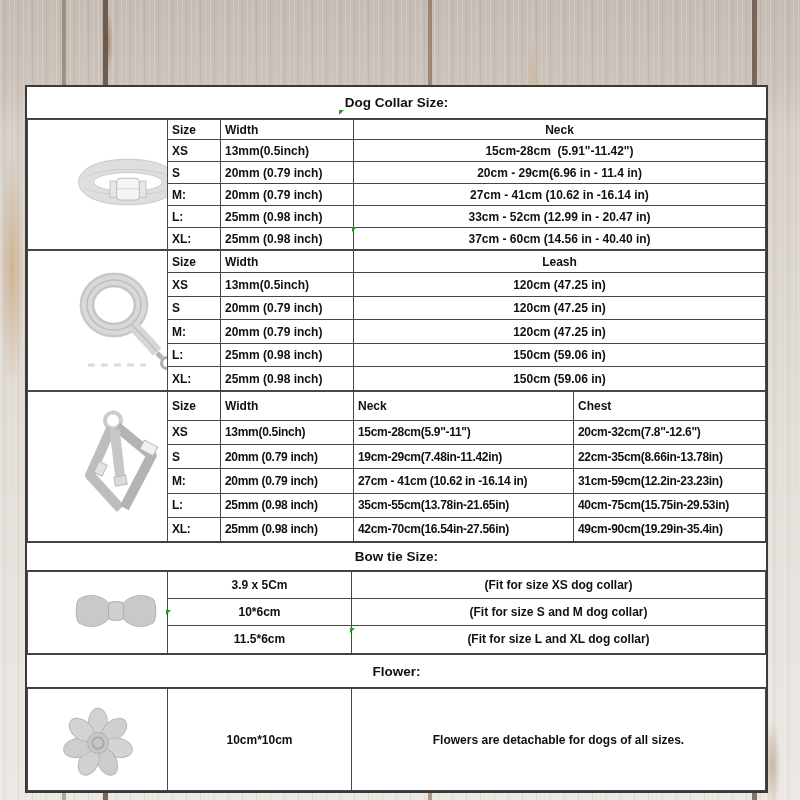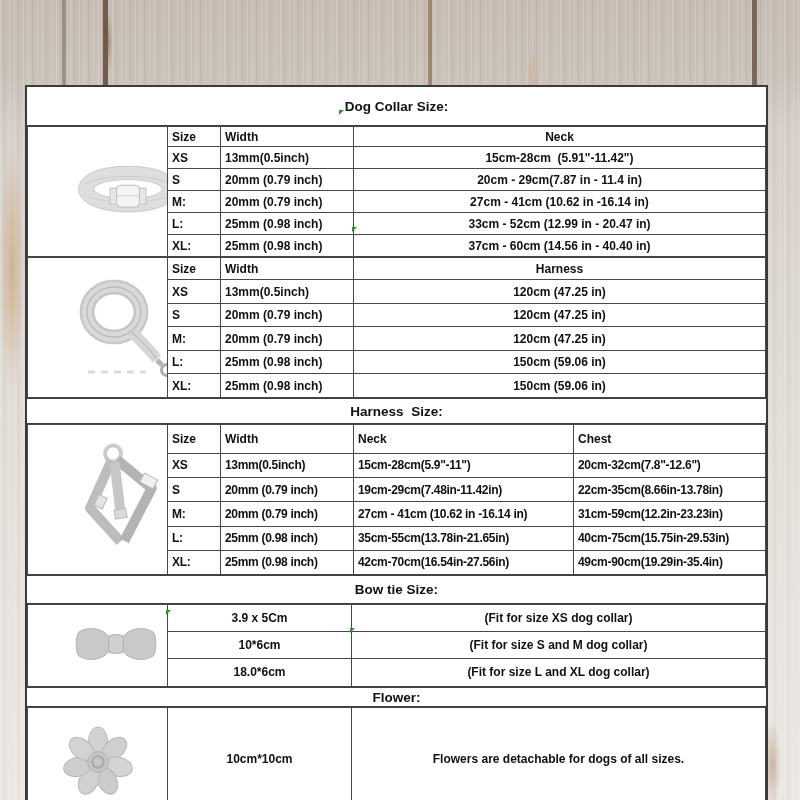--- a/index.html
+++ b/index.html
@@ -31,22 +31,22 @@
     position:absolute; left:25px; top:85px; width:743px;
     background:#ffffff; border:2px solid #3a3a3a;
   }
   .sec-title {
     display:flex; align-items:center; justify-content:center;
     font-weight:bold; color:#101010; font-size:13.5px;
     border-top:1px solid #3f3f3f; border-bottom:1px solid #3f3f3f;
     white-space:pre;
   }
   .sec-title:first-child { border-top:none; }
-  .st-collar { height:39px; } .st-leash { height:31px; } .st-harness { height:26px; }
-  .st-bowtie { height:29px; } .st-flower { height:20px; }
+  .st-collar { height:32px; } .st-leash { height:31px; } .st-harness { height:26px; }
+  .st-bowtie { height:29px; } .st-flower { height:34px; }
 
   table.grid { width:100%; border-collapse:collapse; table-layout:fixed; }
   table.grid td, table.grid th {
     border:1px solid #474747;
     font-weight:bold; font-size:12px; color:#101010;
     white-space:pre; overflow:hidden;
     padding:0 4px; vertical-align:middle; text-align:left;
   }
   table.grid .c { text-align:center; padding:0 2px; }
   td.imgcell { border-left:none; text-align:center; padding:0; overflow:visible; }
@@ -102,21 +102,21 @@
           <th class="c">Neck</th>
         </tr>
         <tr class="dr">
           <td>XS</td>
           <td>13mm(0.5inch)</td>
           <td class="c">15cm-28cm  (5.91"-11.42")</td>
         </tr>
         <tr class="dr">
           <td>S</td>
           <td>20mm (0.79 inch)</td>
-          <td class="c">20cm - 29cm(7.87 in - 11.4 in)</td>
+          <td class="c">20cm - 29cm(6.96 in - 11.4 in)</td>
         </tr>
         <tr class="dr">
           <td>M:</td>
           <td>20mm (0.79 inch)</td>
           <td class="c">27cm - 41cm (10.62 in -16.14 in)</td>
         </tr>
         <tr class="dr">
           <td>L:</td>
           <td>25mm (0.98 inch)</td>
           <td class="c">33cm - 52cm (12.99 in - 20.47 in)</td>
@@ -146,21 +146,21 @@
               <ellipse cx="42" cy="40" rx="27" ry="25" fill="none" stroke="#bdbdbd" stroke-width="1.5"></ellipse>
               <path d="M60,60 C70,70 78,78 85,87" stroke="#d6d6d6" stroke-width="11" fill="none"></path>
               <path d="M60,60 C70,70 78,78 85,87" stroke="#c0c0c0" stroke-width="1.5" fill="none"></path>
               <path d="M85,88 l5,5" stroke="#b3b3b3" stroke-width="5"></path>
               <circle cx="95" cy="98" r="5.5" fill="none" stroke="#adadad" stroke-width="3"></circle>
               <path d="M16,100 h58" stroke="#dcdcdc" stroke-width="3" stroke-dasharray="7 6"></path>
             </svg>
           </td>
           <th>Size</th>
           <th>Width</th>
-          <th class="c">Harness</th>
+          <th class="c">Leash</th>
         </tr>
         <tr class="dr">
           <td>XS</td>
           <td>13mm(0.5inch)</td>
           <td class="c">120cm (47.25 in)</td>
         </tr>
         <tr class="dr">
           <td>S</td>
           <td>20mm (0.79 inch)</td>
           <td class="c">120cm (47.25 in)</td>
@@ -176,23 +176,20 @@
           <td class="c">150cm (59.06 in)</td>
         </tr>
         <tr class="dr">
           <td>XL:</td>
           <td>25mm (0.98 inch)</td>
           <td class="c">150cm (59.06 in)</td>
         </tr>
       </tbody>
     </table>
 
-    <div class="sec-title st-harness">
-      <span>Harness  Size:</span>
-    </div>
     <table class="grid t-harness">
       <colgroup>
           <col style="width:140px">
           <col style="width:53px">
           <col style="width:133px">
           <col style="width:220px">
           <col>
         </colgroup>
       <tbody>
         <tr class="hd">
@@ -267,21 +264,21 @@
             </svg>
           </td>
           <td class="c">3.9 x 5Cm</td>
           <td class="c">(Fit for size XS dog collar)</td>
         </tr>
         <tr class="r17">
           <td class="c">10*6cm</td>
           <td class="c">(Fit for size S and M dog collar)</td>
         </tr>
         <tr class="r18">
-          <td class="c">18.0*6cm</td>
+          <td class="c">11.5*6cm</td>
           <td class="c">(Fit for size L and XL dog collar)</td>
         </tr>
       </tbody>
     </table>
 
     <div class="sec-title st-flower">
       <span>Flower:</span>
     </div>
     <table class="grid t-flower">
       <colgroup>

